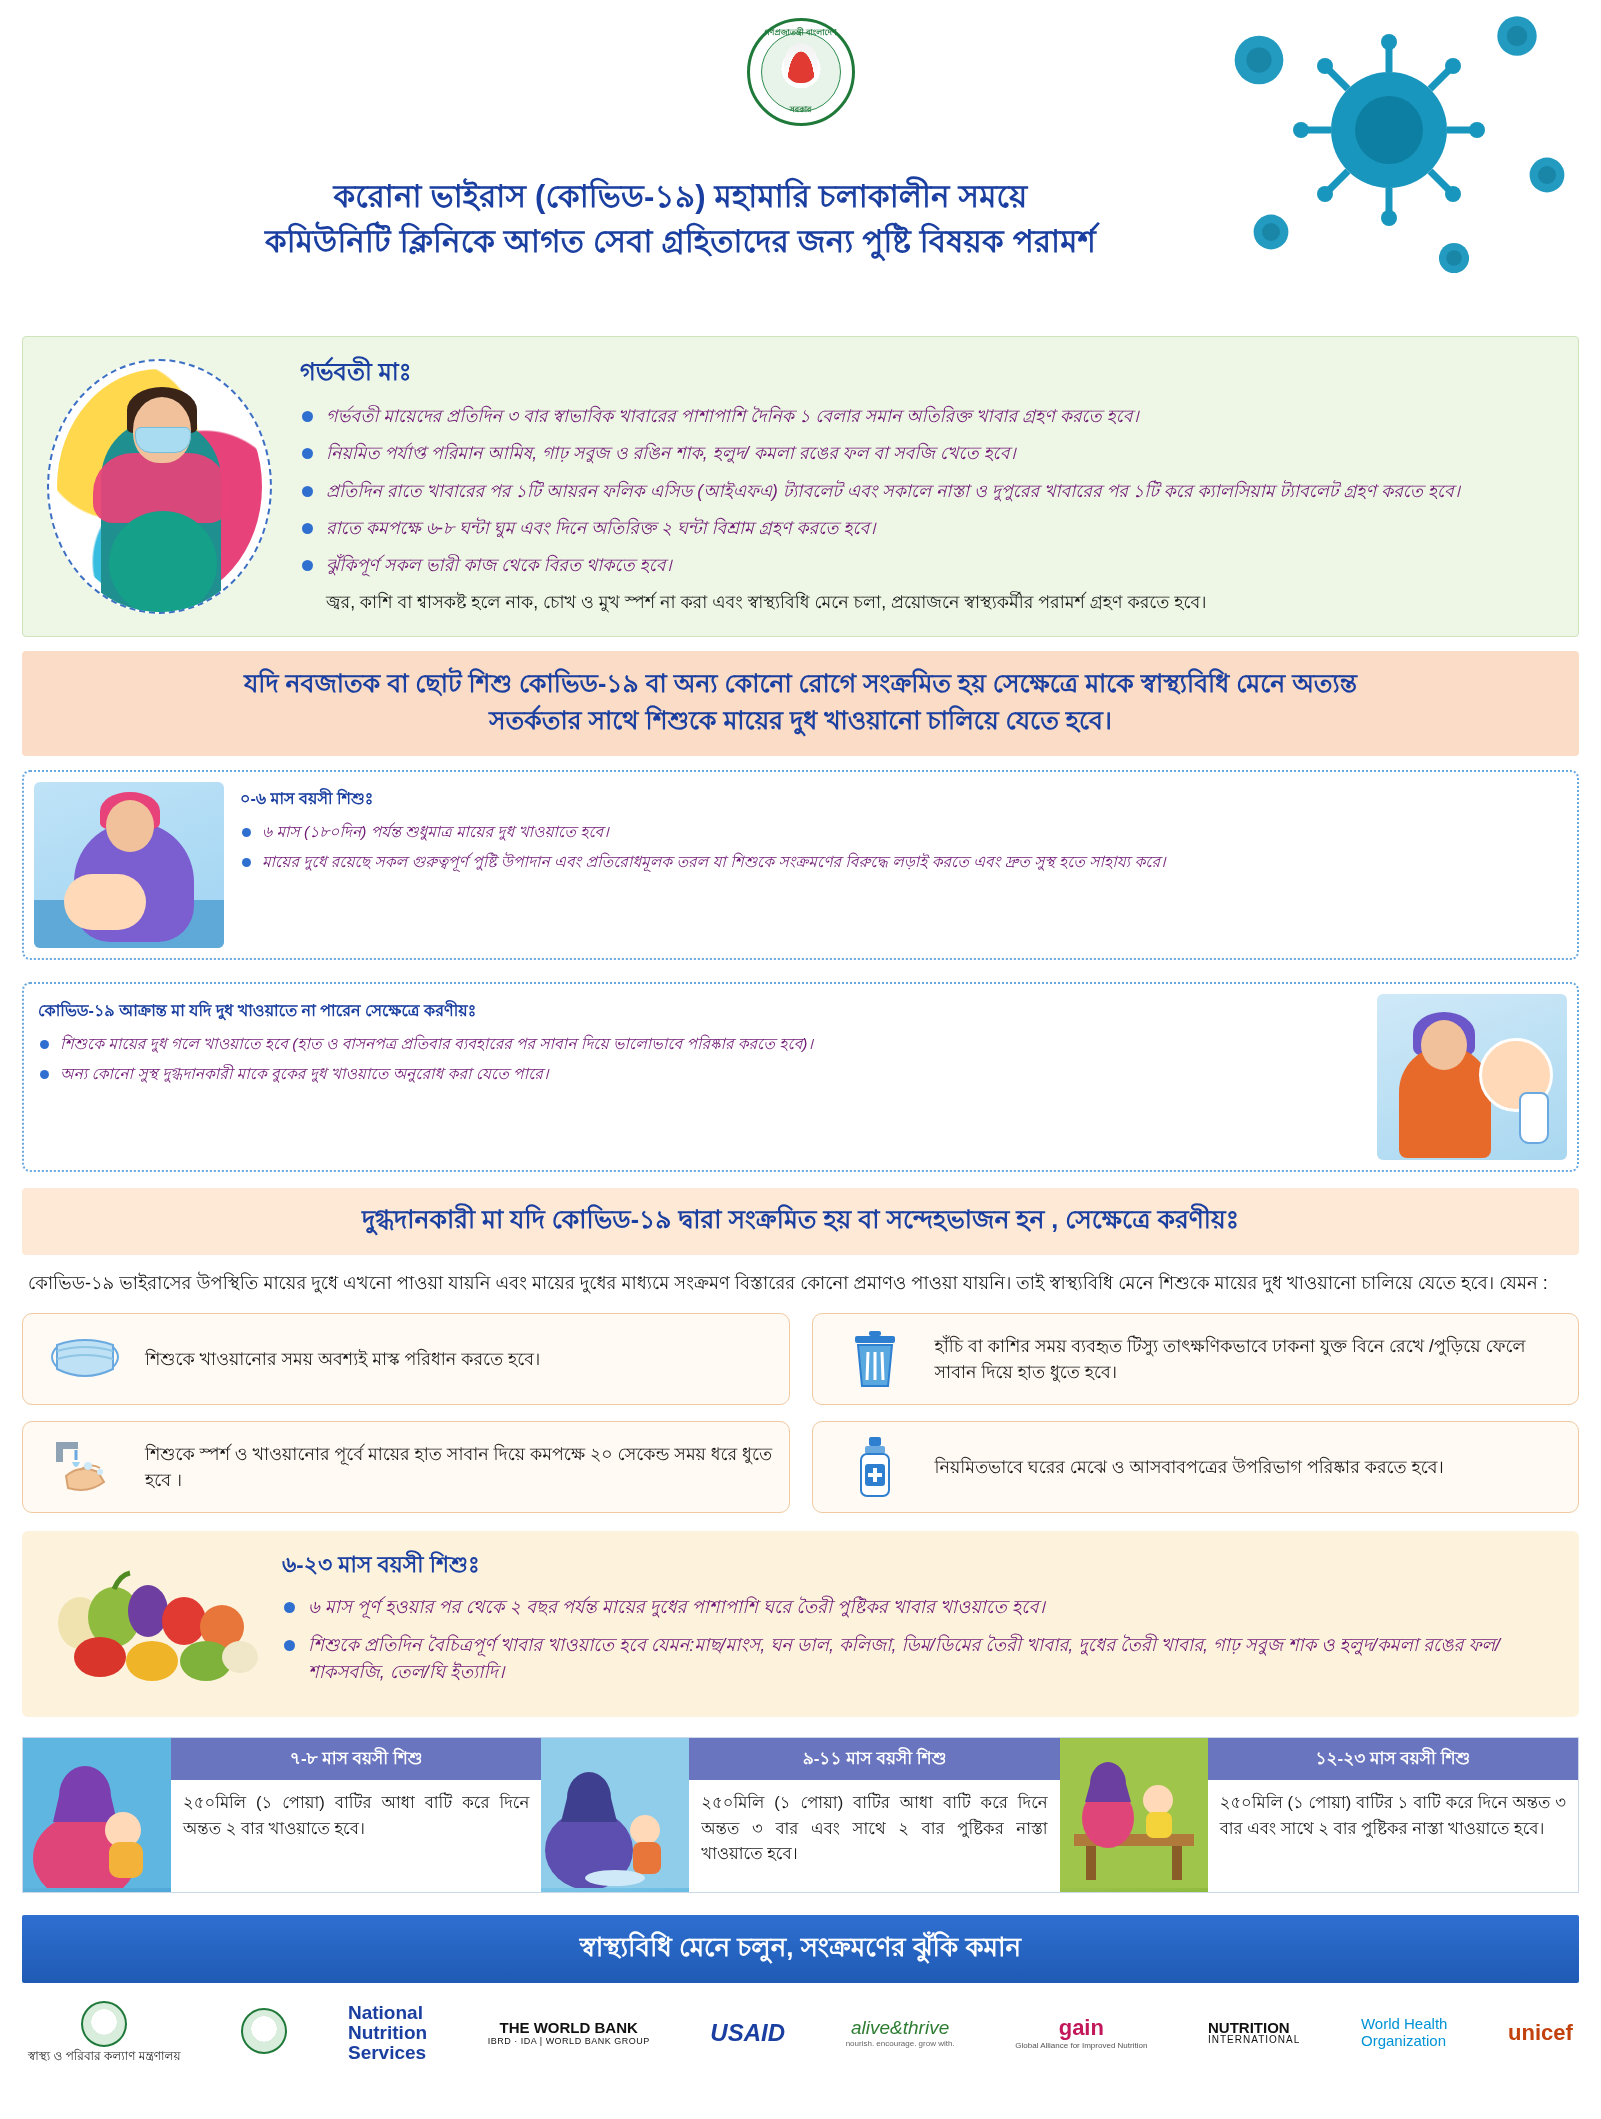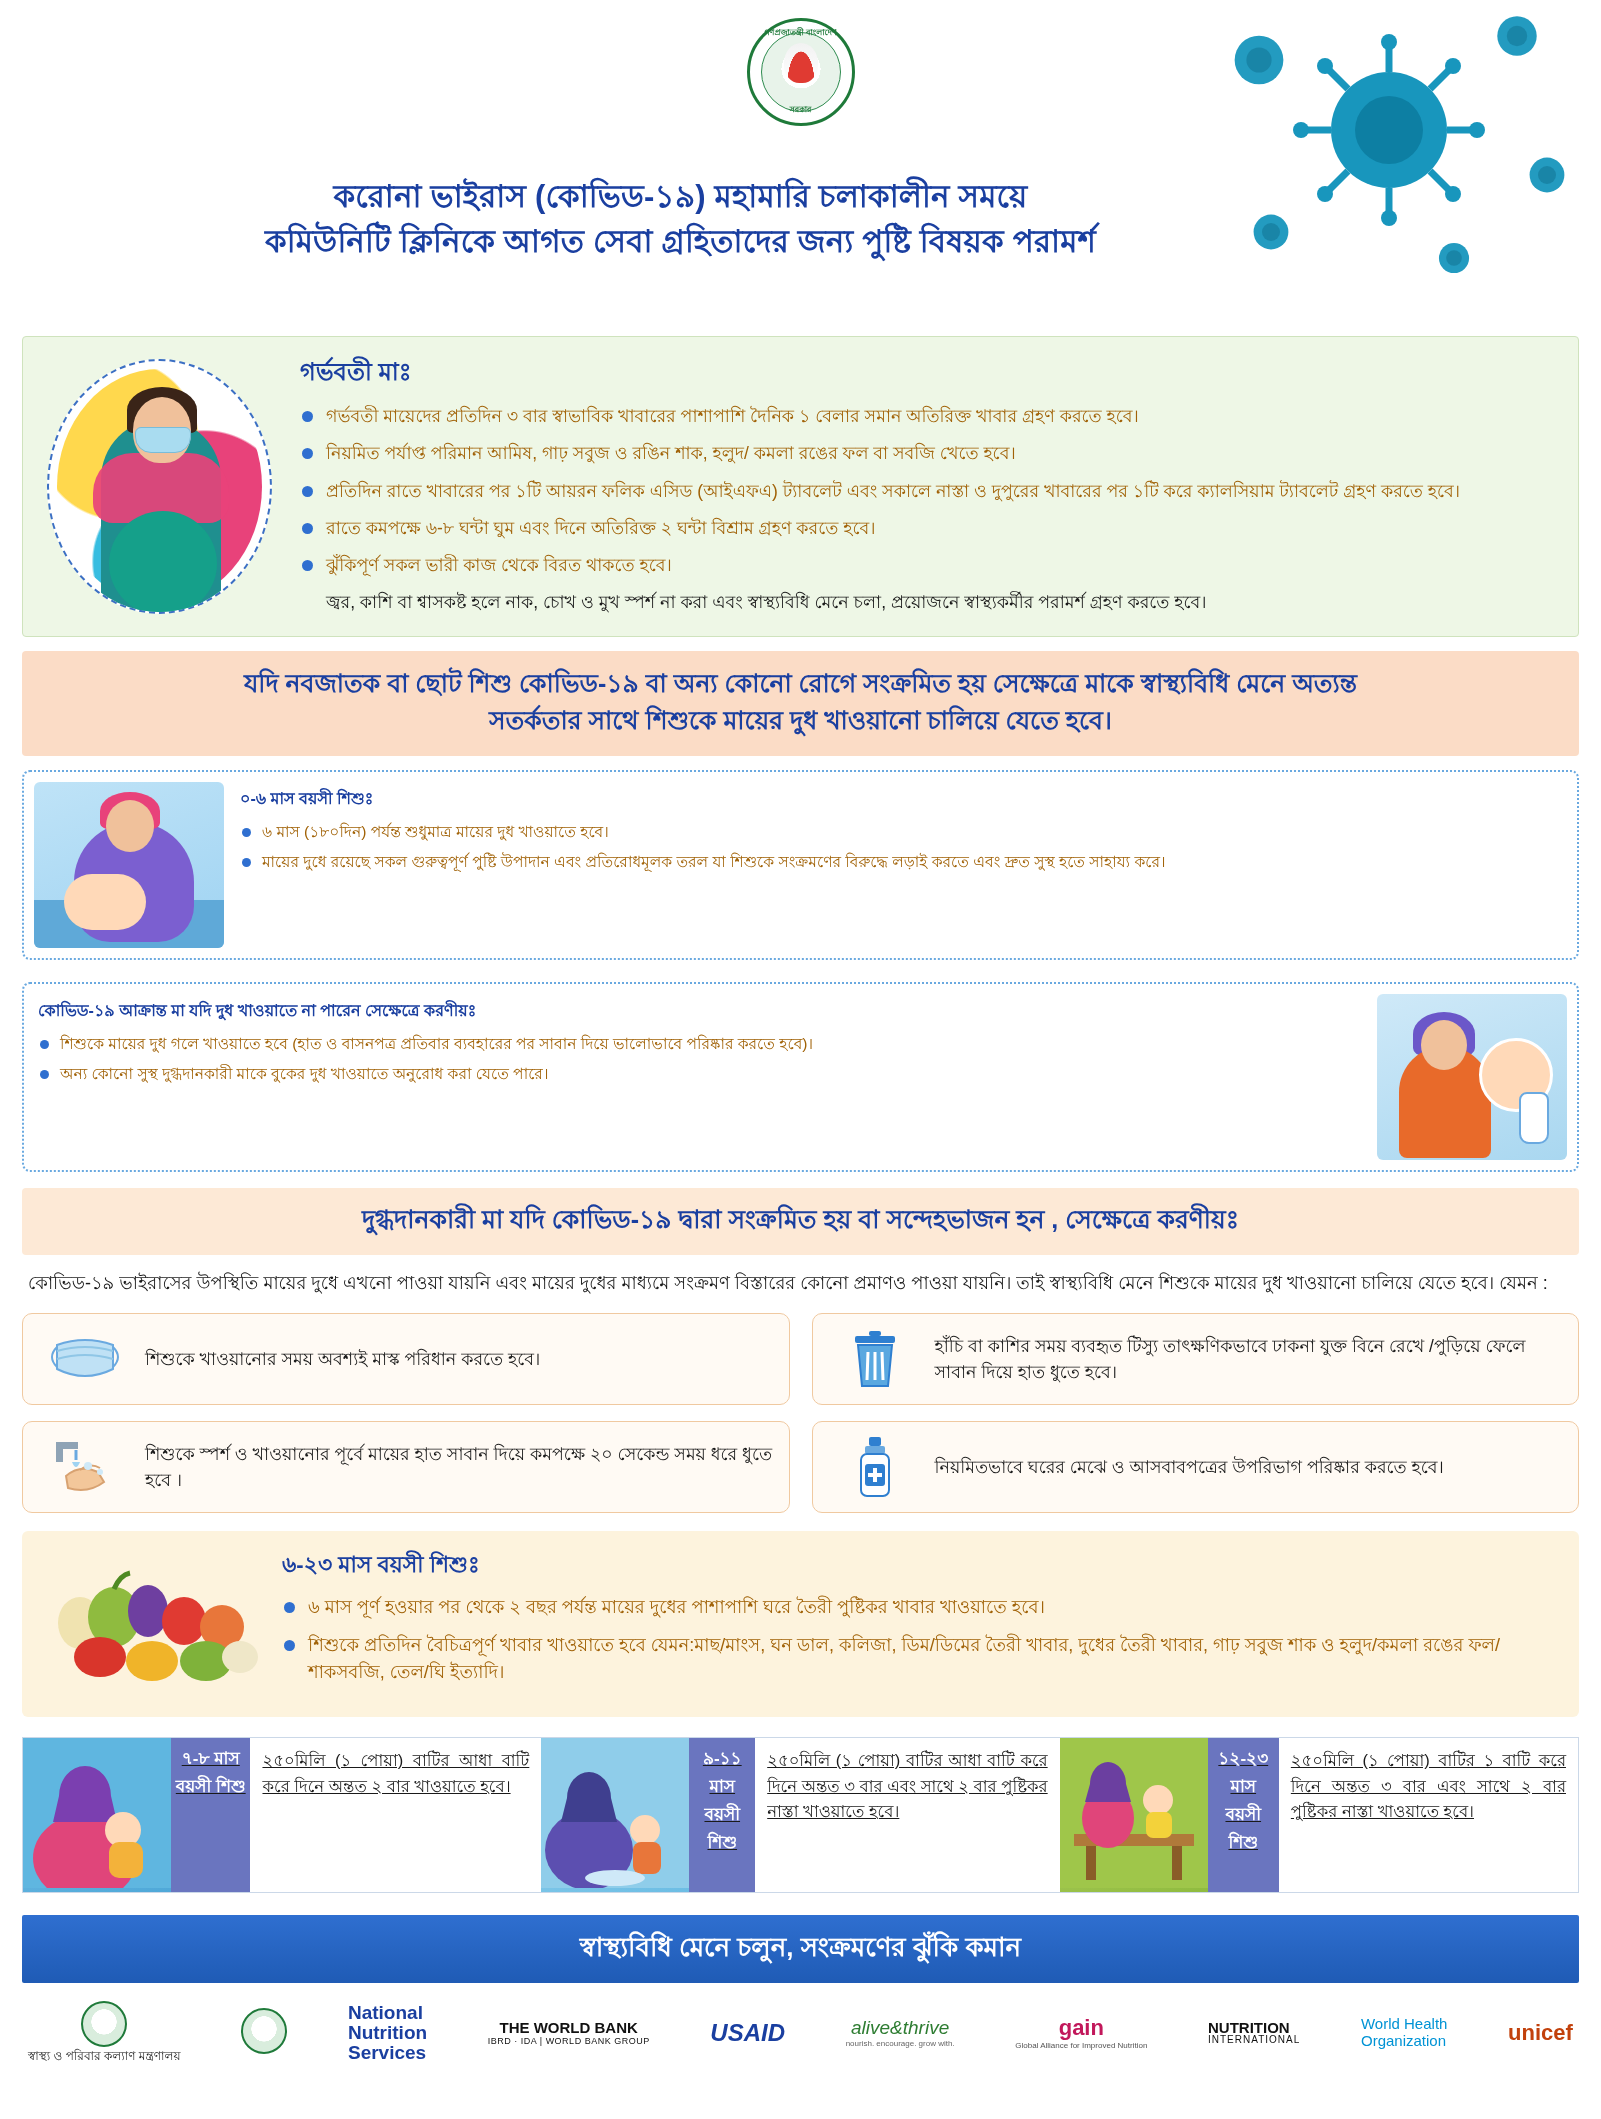--- a/index.html
+++ b/index.html
@@ -135,21 +135,22 @@
   .section-title {
     font-size: 24px; font-weight:bold; color:#1a3fa0; margin-bottom: 10px;
   }
   ul.bullets { list-style: none; margin:0; padding:0; }
   ul.bullets > li {
     position: relative;
     padding-left: 26px;
     margin-bottom: 11px;
     font-size: 17.5px;
     line-height: 1.5;
-    color:#a16207;
+    color:#701a75;
+    font-style:italic;
   }
   ul.bullets > li::before {
     content:"";
     position:absolute; left: 2px; top: 8px;
     width: 11px; height: 11px; border-radius:50%;
     background:#2f6fd0;
   }
   .plain-note { font-size: 17.5px; line-height:1.5; margin-top: 4px; padding-left: 26px; }
 
   
@@ -253,21 +254,21 @@
   .months-box .section-title { font-size: 22px; }
   .months-box ul.bullets > li { font-size: 18px; }
 
   
   .strip {
     margin-top: 20px;
     display:flex;
     border: 1px solid #cbd8e8;
   }
   .strip .cell-img { flex: 0 0 148px; position:relative; overflow:hidden; min-height: 150px; }
-  .strip .cell-txt { flex: 1 1 0; display:flex; flex-direction:row;text-decoration:underline; }
+  .strip .cell-txt { flex: 1 1 0; display:flex; flex-direction:column; }
   .strip .cell-head {
     background:#6a75bf; color:#ffffff; font-size:17px; font-weight:bold;
     text-align:center; padding: 7px 4px;
   }
   .strip .cell-head.alt { background:#6a75bf; }
   .strip .cell-body { font-size: 16.5px; line-height:1.55; padding: 10px 12px; text-align: justify; }
   .img-a { background: linear-gradient(160deg,#7fc6ea,#4fa8d8); }
   .img-b { background: linear-gradient(160deg,#9ed8f0,#6cbde4); }
   .img-c { background: linear-gradient(160deg,#b9d36a,#8fbb3f); }
 

